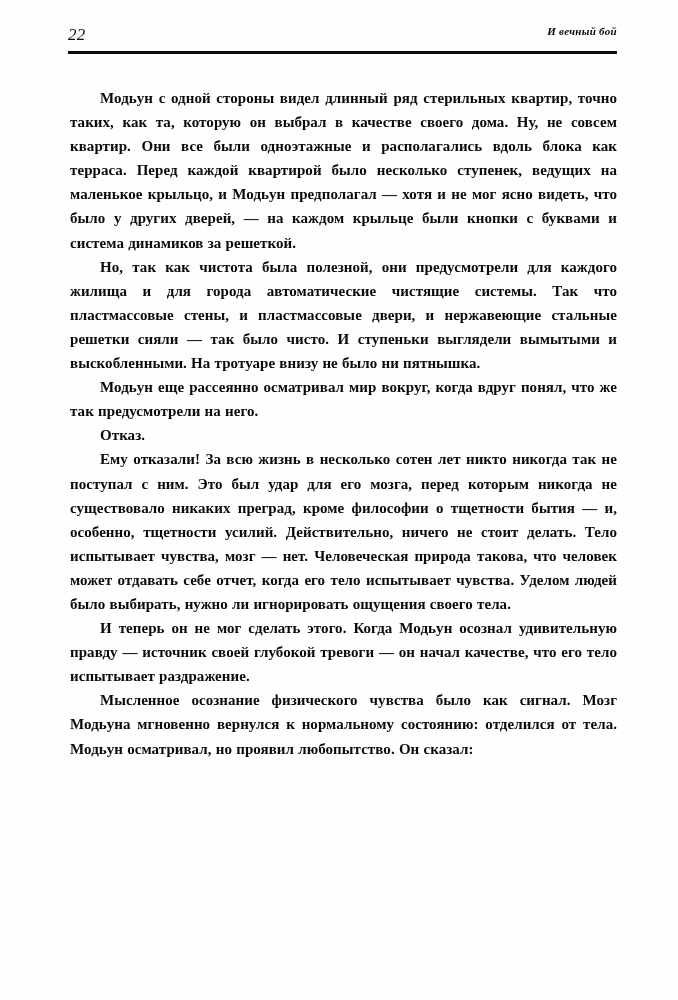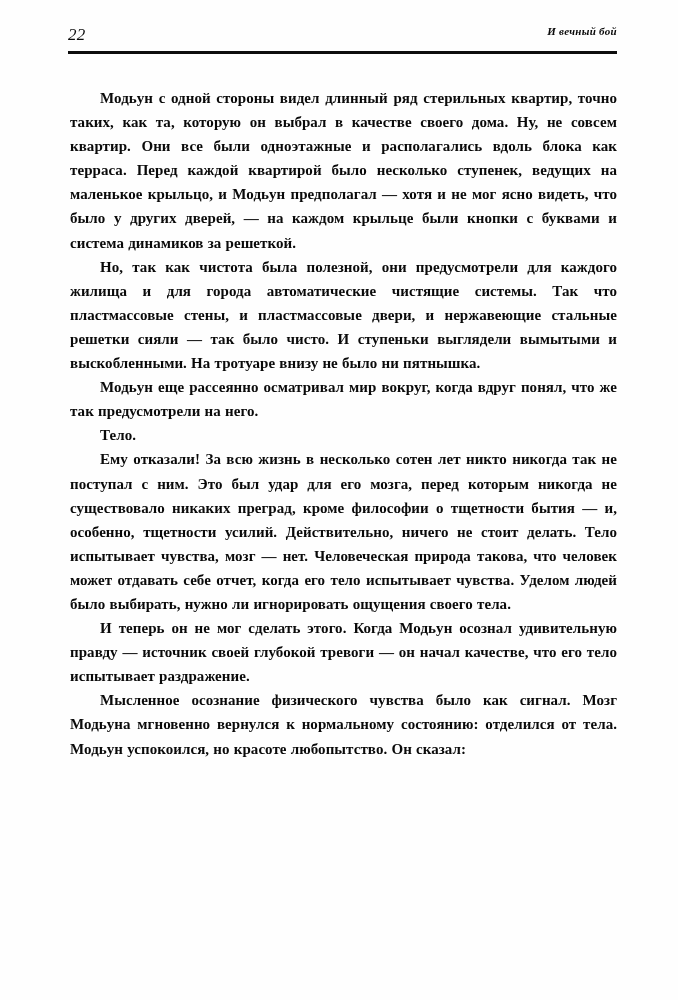--- a/index.html
+++ b/index.html
@@ -96,19 +96,19 @@
     <span class="folio">22</span>
     <span class="head-title">И вечный бой</span>
   </div>
 
   <div class="head-rule"></div>
 
   <div class="text-block">
     <p>Модьун с одной стороны видел длинный ряд стерильных квартир, точно таких, как та, которую он выбрал в качестве своего дома. Ну, не совсем квартир. Они все были одноэтажные и располагались вдоль блока как терраса. Перед каждой квартирой было несколько ступенек, ведущих на маленькое крыльцо, и Модьун предполагал — хотя и не мог ясно видеть, что было у других дверей, — на каждом крыльце были кнопки с буквами и система динамиков за решеткой.</p>
     <p>Но, так как чистота была полезной, они предусмотрели для каждого жилища и для города автоматические чистящие системы. Так что пластмассовые стены, и пластмассовые двери, и нержавеющие стальные решетки сияли — так было чисто. И ступеньки выглядели вымытыми и выскобленными. На тротуаре внизу не было ни пятнышка.</p>
     <p>Модьун еще рассеянно осматривал мир вокруг, когда вдруг понял, что же так предусмотрели на него.</p>
-    <p class="short">Тело.</p>
+    <p class="short">Отказ.</p>
     <p>Ему отказали! За всю жизнь в несколько сотен лет никто никогда так не поступал с ним. Это был удар для его мозга, перед которым никогда не существовало никаких преград, кроме философии о тщетности бытия — и, особенно, тщетности усилий. Действительно, ничего не стоит делать. Тело испытывает чувства, мозг — нет. Человеческая природа такова, что человек может отдавать себе отчет, когда его тело испытывает чувства. Уделом людей было выбирать, нужно ли игнорировать ощущения своего тела.</p>
     <p>И теперь он не мог сделать этого. Когда Модьун осознал удивительную правду — источник своей глубокой тревоги — он начал качестве, что его тело испытывает раздражение.</p>
-    <p>Мысленное осознание физического чувства было как сигнал. Мозг Модьуна мгновенно вернулся к нормальному состоянию: отделился от тела. Модьун успокоился, но красоте любопытство. Он сказал:</p>
+    <p>Мысленное осознание физического чувства было как сигнал. Мозг Модьуна мгновенно вернулся к нормальному состоянию: отделился от тела. Модьун осматривал, но проявил любопытство. Он сказал:</p>
   </div>
 
 </div>
 
 </body></html>

